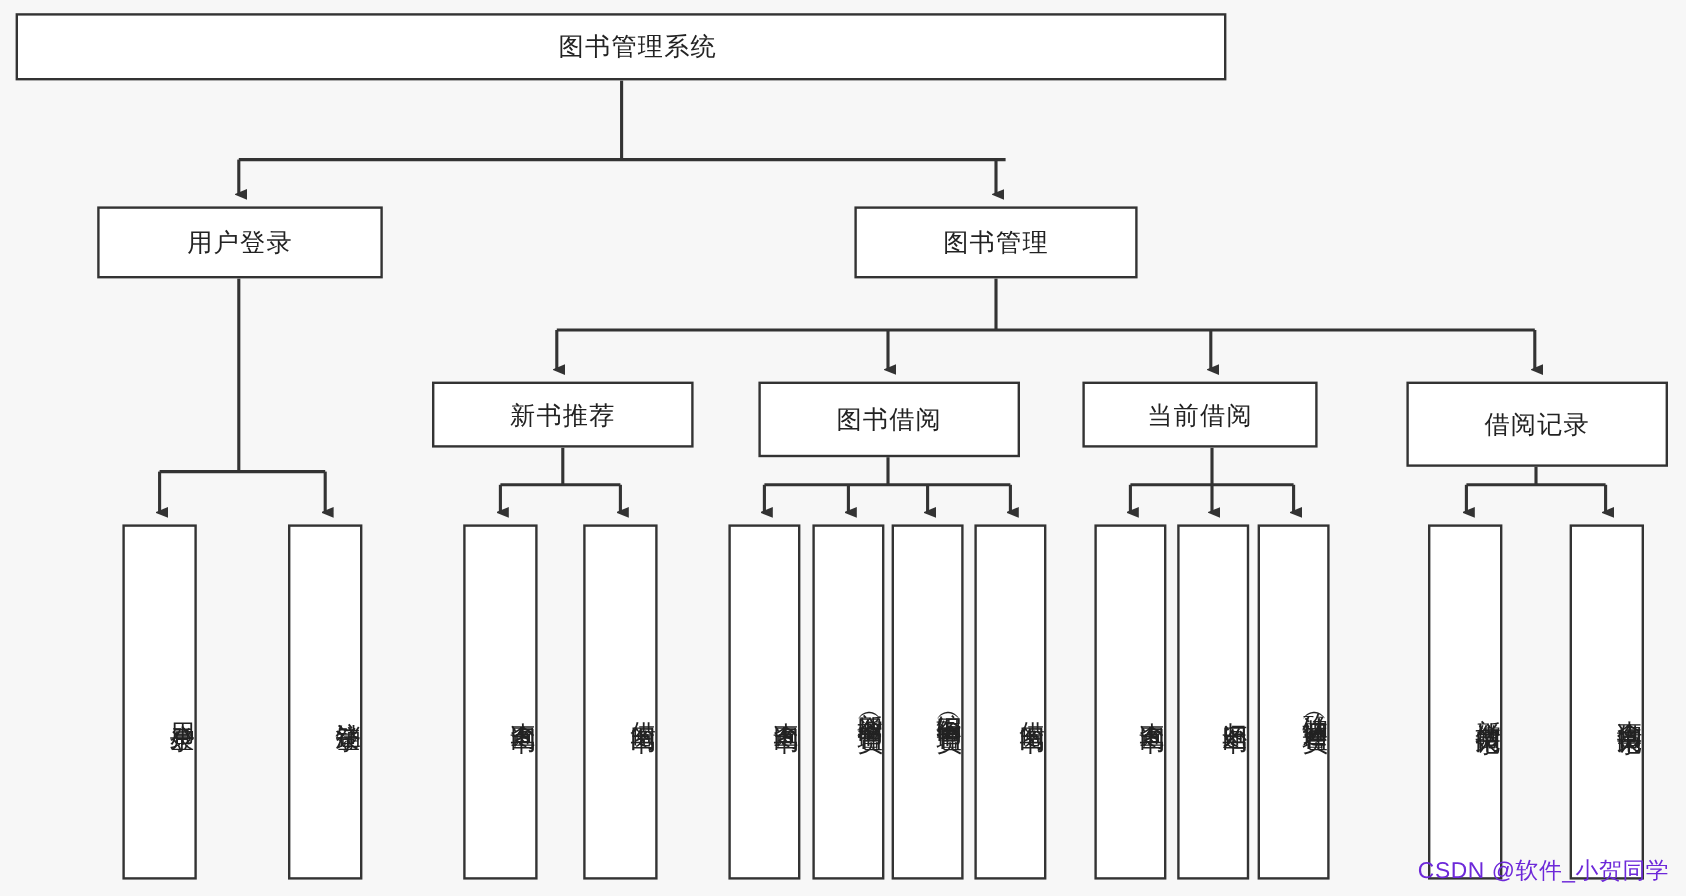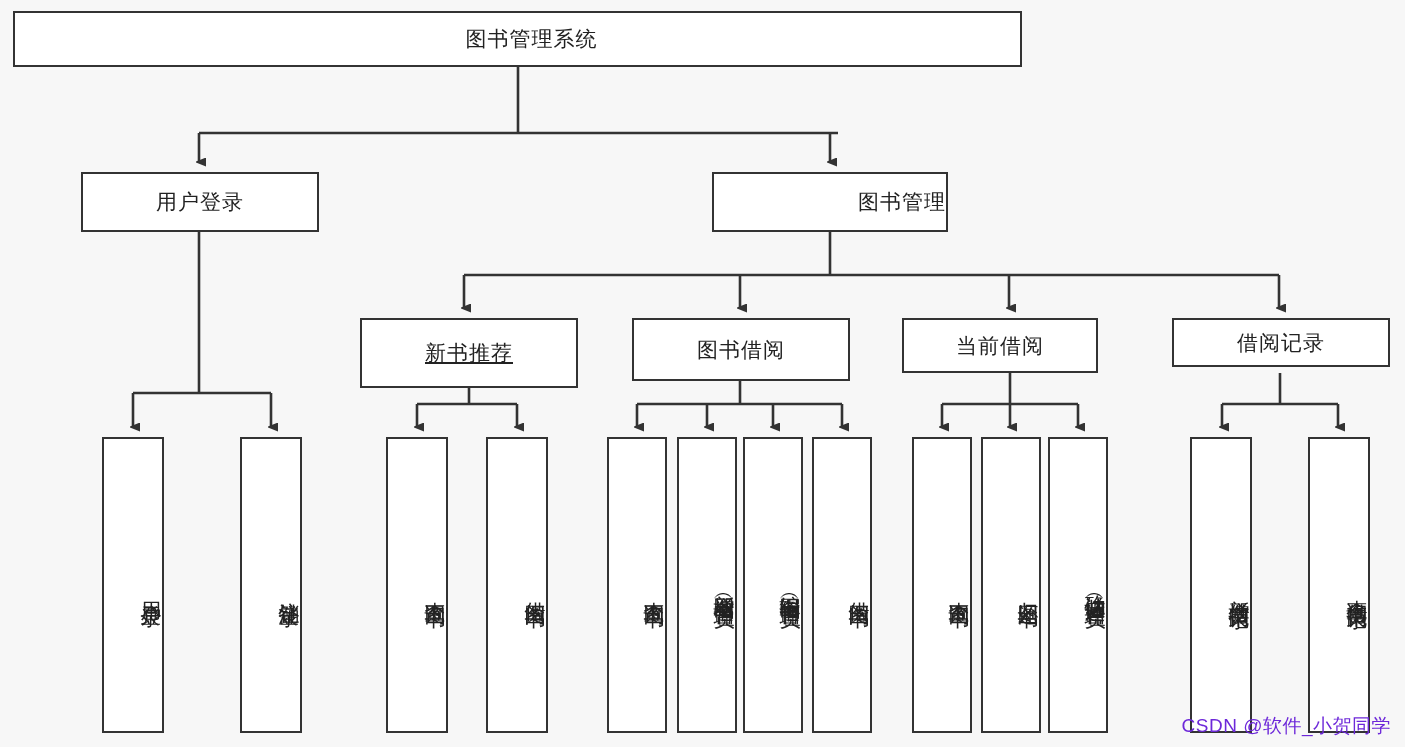--- a/index.html
+++ b/index.html
@@ -116,34 +116,34 @@
     </g>
   </svg>
 
   <div class="node horiz" style="left:13px;top:11px;width:1009px;height:56px;padding-left:28px;">
     <span class="lbl">图书管理系统</span>
   </div>
 
   <div class="node horiz" style="left:81px;top:172px;width:238px;height:60px;">
     <span class="lbl">用户登录</span>
   </div>
-  <div class="node horiz" style="left:712px;top:172px;width:236px;height:60px;justify-content:flex-end;">
+  <div class="node horiz" style="left:712px;top:172px;width:236px;height:60px;">
     <span class="lbl">图书管理</span>
   </div>
 
-  <div class="node horiz" style="left:360px;top:318px;width:218px;height:70px;text-decoration:underline;">
+  <div class="node horiz" style="left:360px;top:318px;width:218px;height:55px;">
     <span class="lbl">新书推荐</span>
   </div>
   <div class="node horiz" style="left:632px;top:318px;width:218px;height:63px;">
     <span class="lbl">图书借阅</span>
   </div>
   <div class="node horiz" style="left:902px;top:318px;width:196px;height:55px;">
     <span class="lbl">当前借阅</span>
   </div>
-  <div class="node horiz" style="left:1172px;top:318px;width:218px;height:49px;">
+  <div class="node horiz" style="left:1172px;top:318px;width:218px;height:71px;">
     <span class="lbl">借阅记录</span>
   </div>
 
   <div class="node vert" style="left:102px;top:437px;width:62px;height:296px;">
     <span class="lbl">用户登录</span>
   </div>
   <div class="node vert" style="left:240px;top:437px;width:62px;height:296px;">
     <span class="lbl">注销登录</span>
   </div>
 

